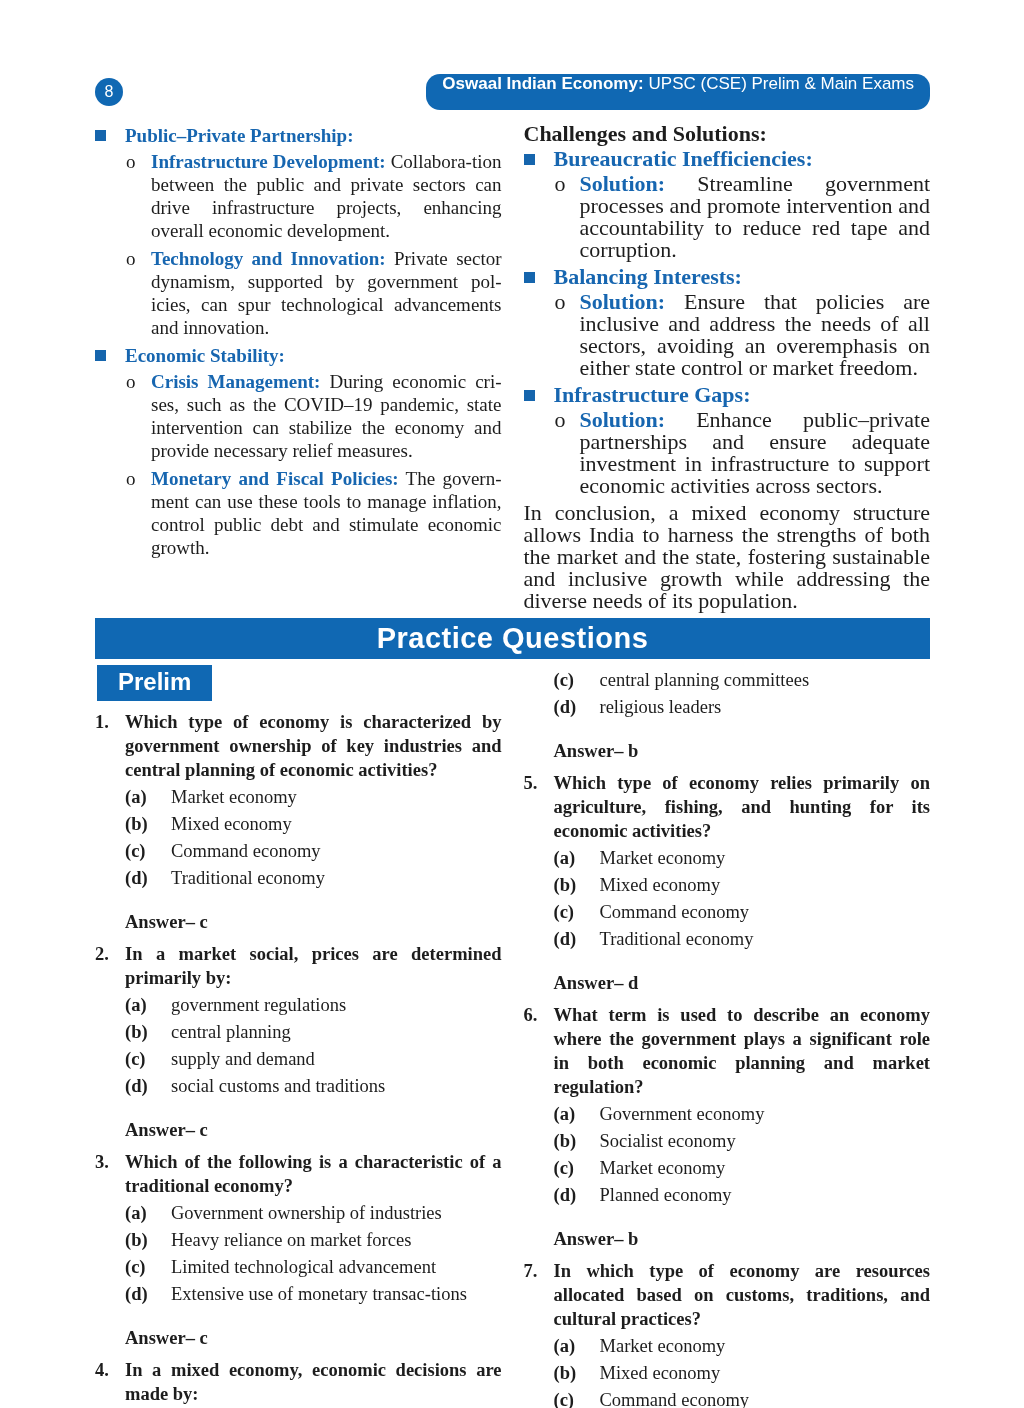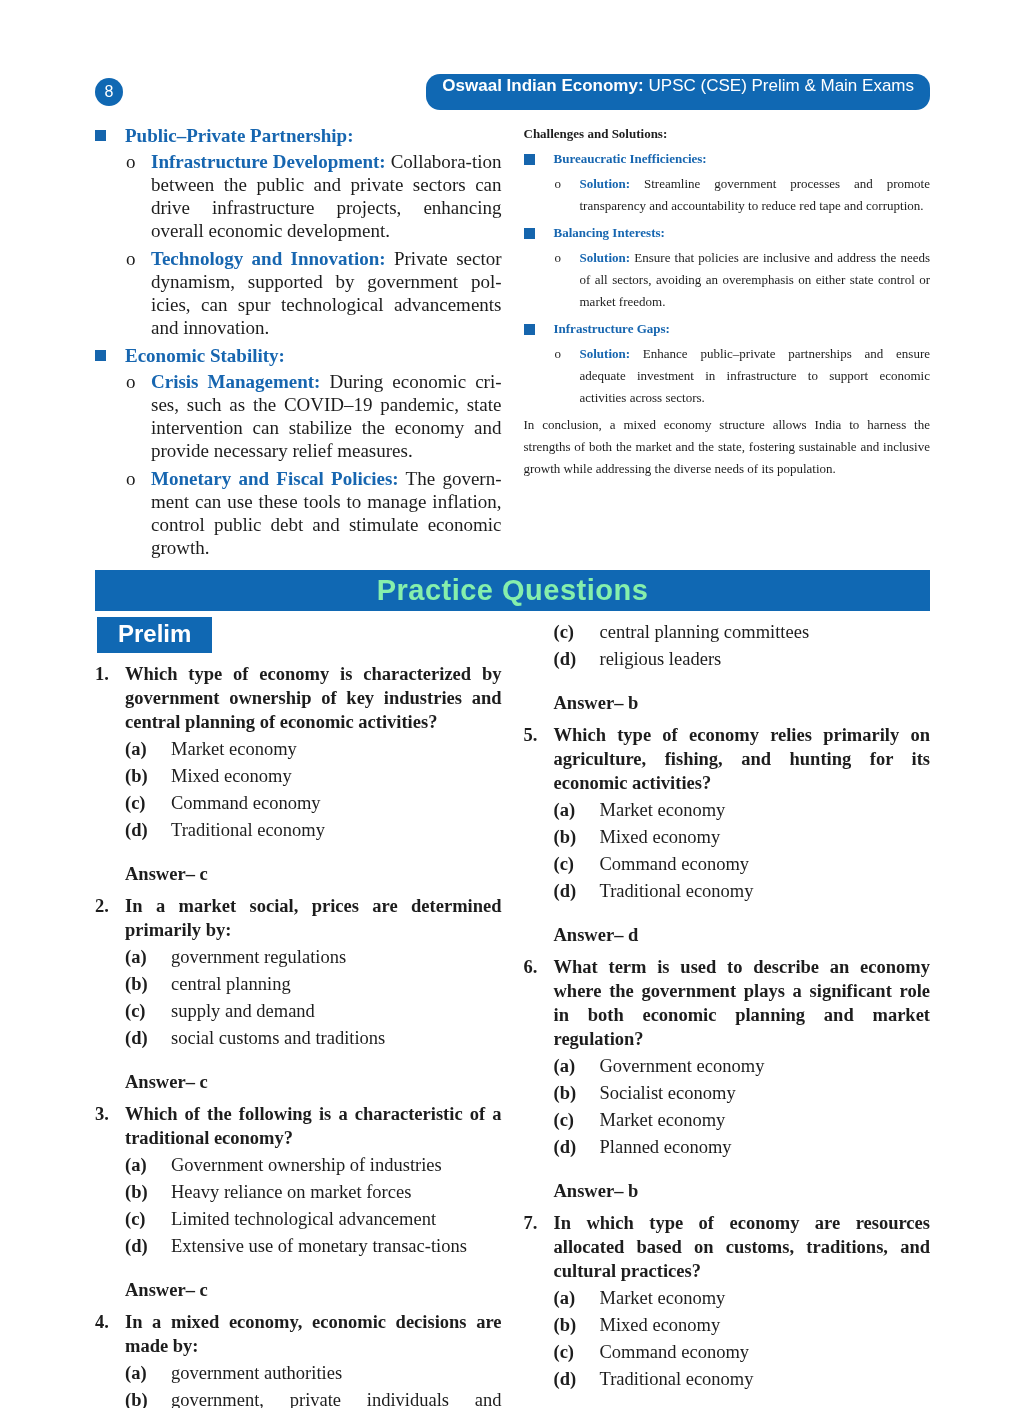--- a/index.html
+++ b/index.html
@@ -19,40 +19,40 @@
   
   .header-row{display:flex;justify-content:space-between;align-items:center;height:28px;}
   .page-circle{
     width:28px;height:28px;border-radius:50%;background:var(--blue);color:#fff;
     font-family:"Liberation Sans",sans-serif;font-size:16px;
     display:flex;align-items:center;justify-content:center;flex:none;
   }
   .title-pill{
     height:36px;border-radius:14px;background:var(--blue);color:#fff;
     font-family:"Liberation Sans",sans-serif;font-size:17px;
-    display:flex;align-items:flex-end;padding:14px 16px;white-space:nowrap;
+    display:flex;align-items:flex-start;padding:0 16px;white-space:nowrap;
   }
   .title-pill .tb{font-weight:bold;margin-right:5px;}
 
   
   .notes{display:flex;gap:22px;margin-top:16px;justify-content:space-between;}
   .ncol{width:407px;font-size:19px;line-height:23px;}
-  .ncol.right{font-size:13px;line-height:22px;}
+  .ncol.right{font-size:22px;line-height:22px;}
   .nsec-title{display:flex;color:var(--blue-text);font-weight:bold;margin:2px 0 3px;}
   .sq{width:11px;height:11px;background:#1565ad;margin-top:6px;margin-right:19px;flex:none;}
   .nheading{font-weight:bold;margin:1px 0 3px;}
   .sub{display:flex;padding-left:31px;margin:1px 0 5px;}
   .sub-marker{width:25px;flex:none;}
   .sub-p{margin:0;text-align:justify;flex:1;}
   .lbl{color:var(--blue-text);font-weight:bold;}
   .conclusion{margin:4px 0 0;text-align:justify;font-family:Liberation Serif, serif;}
 
   
   .banner{
-    margin-top:6px;height:41px;background:var(--blue);color:#86efac;
+    margin-top:6px;height:41px;background:var(--blue);color:#ffffff;
     font-family:"Liberation Sans",sans-serif;font-weight:bold;font-size:29px;
     text-align:center;line-height:41px;letter-spacing:0.5px;
   }
   .qsection{display:flex;gap:22px;margin-top:6px;}
   .qcol{width:407px;font-size:18.5px;line-height:24px;}
   .badge{
     display:inline-block;background:var(--blue);color:#fff;
     font-family:"Liberation Sans",sans-serif;font-weight:bold;font-size:24px;
     padding:5px 21px 7px;border-radius:0;margin:0 0 9px 2px;
   }
@@ -113,21 +113,21 @@
 
     <div class="ncol right">
       <div class="nheading">Challenges and Solutions:</div>
 
       <div class="nsec-title">
         <span class="sq"></span>
         <span>Bureaucratic Inefficiencies:</span>
       </div>
       <div class="sub">
         <span class="sub-marker">o</span>
-        <p class="sub-p"><span class="lbl">Solution:</span> <span>Streamline government processes and promote transparency and accountability to reduce red tape and corruption.</span></p>
+        <p class="sub-p"><span class="lbl">Solution:</span> <span>Streamline government processes and promote intervention and accountability to reduce red tape and corruption.</span></p>
       </div>
 
       <div class="nsec-title">
         <span class="sq"></span>
         <span>Balancing Interests:</span>
       </div>
       <div class="sub">
         <span class="sub-marker">o</span>
         <p class="sub-p"><span class="lbl">Solution:</span> <span>Ensure that policies are inclusive and address the needs of all sectors, avoiding an overemphasis on either state control or market freedom.</span></p>
       </div>

